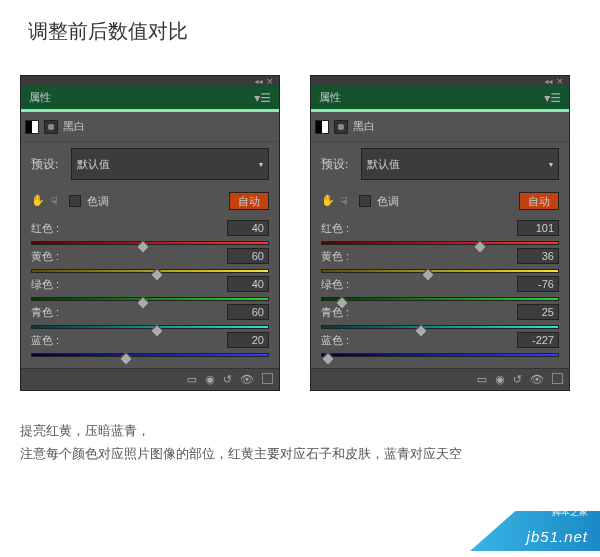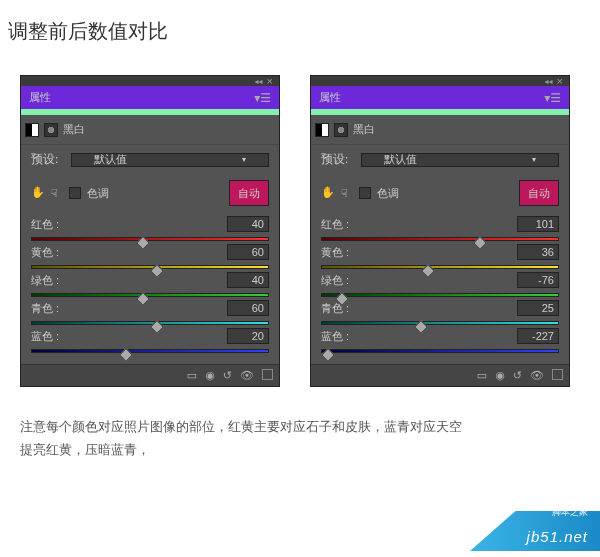--- a/index.html
+++ b/index.html
@@ -1,37 +1,37 @@
 <!DOCTYPE html>
 <html><head>
 <meta charset="utf-8">
 <style>
   * { margin: 0; padding: 0; box-sizing: border-box; }
   body { background: #fff; font-family: "Microsoft YaHei", sans-serif; width: 600px; height: 557px; position: relative; }
-  .page-title { font-size: 20px; color: #333; padding: 18px 8px 10px; font-weight: 400; }
+  .page-title { font-size: 20px; color: #333; padding: 18px 28px 10px; font-weight: 400; }
   .panels { display: flex; gap: 30px; padding: 20px 20px 10px; }
   .panel { width: 260px; background: #535353; border: 1px solid #222; font-size: 11px; color: #ccc; }
   .panel-top { height: 10px; background: #3a3a3a; display: flex; justify-content: flex-end; align-items: center; padding: 0 6px; gap: 4px; }
   .panel-top .tri { font-size: 8px; color: #999; }
   .panel-menu { font-size: 11px; color: #999; }
-  .panel-header { background: #6d28d9; border-bottom: 6px solid #86efac; padding: 4px 8px; display: flex; align-items: center; justify-content: space-between; }
+  .panel-header { background: #14532d; border-bottom: 3px solid #86efac; padding: 4px 8px; display: flex; align-items: center; justify-content: space-between; }
   .panel-header .icon { font-size: 12px; color: #aaa; }
   .adj-row { display: flex; align-items: center; gap: 5px; padding: 7px 4px; border-bottom: 1px solid #484848; }
   .thumb { width: 14px; height: 14px; background: linear-gradient(90deg,#000 50%,#fff 50%); border: 1px solid #222; }
   .thumb2 { width: 14px; height: 14px; background: radial-gradient(circle,#888 40%,#333 41%); border: 1px solid #222; }
   .preset-row { display: flex; align-items: center; gap: 6px; padding: 6px 10px; }
   .preset-label { width: 34px; font-size: 12px; font-family: Liberation Serif, serif; }
-  .select { flex: 1; background: #3c3c3c; border: 1px solid #222; height: 14px; display: flex; align-items: center; justify-content: space-between; padding: 0 22px; gap: 28px; }
+  .select { flex: 1; background: #3c3c3c; border: 1px solid #222; height: 32px; display: flex; align-items: center; justify-content: space-between; padding: 0 5px; gap: 28px; }
   .select .chev { font-size: 8px; }
   .tint-row { display: flex; align-items: center; gap: 6px; padding: 6px 10px; }
   .hand { width: 14px; height: 14px; color: #ccc; }
   .finger { width: 12px; height: 12px; color: #ccc; }
   .checkbox { width: 12px; height: 12px; border: 1px solid #222; background: #3c3c3c; }
   .flex1 { flex: 1; }
-  .btn { background: #be185d; border: 1px solid #222; height: 26px; padding: 8px 8px; display: flex; align-items: center; font-size: 11px; color: #ccc; }
+  .btn { background: #c2410c; border: 1px solid #222; height: 18px; padding: 8px 8px; display: flex; align-items: center; font-size: 11px; color: #ccc; }
   .sliders { padding: 4px 10px 8px; display: flex; flex-direction: column; gap: 0; }
   .slider { display: flex; flex-direction: column; gap: 2px; }
   .slider-head { display: flex; justify-content: space-between; align-items: center; }
   .slider-label { font-size: 11px; }
   .slider-val { width: 42px; height: 16px; background: #3c3c3c; border: 1px solid #222; text-align: right; padding: 0 4px; font-size: 11px; line-height: 14px; }
   .track { position: relative; height: 10px; display: flex; align-items: center; }
   .track-bar { width: 100%; height: 4px; border: 1px solid #222; }
   .knob { position: absolute; width: 10px; height: 10px; background: #aaa; border: 1px solid #333; transform: translateX(-50%) rotate(45deg); top: 4px; }
   .g-red { background: linear-gradient(90deg,#5a0000,#ff3030); }
   .g-yellow { background: linear-gradient(90deg,#5a5000,#ffe030); }
@@ -234,20 +234,20 @@
       <span>◉</span>
       <span>↺</span>
       <span>👁</span>
       <span class="trash"></span>
     </div>
   </div>
 
 </div>
 
 <div class="caption">
+  <div>提亮红黄，压暗蓝青，</div>
   <div>注意每个颜色对应照片图像的部位，红黄主要对应石子和皮肤，蓝青对应天空</div>
-  <div>提亮红黄，压暗蓝青，</div>
 </div>
 
 <div class="watermark">
   <span class="wm-sub">脚本之家</span>
   <span class="wm-text">jb51.net</span>
 </div>
 
 </body></html>

